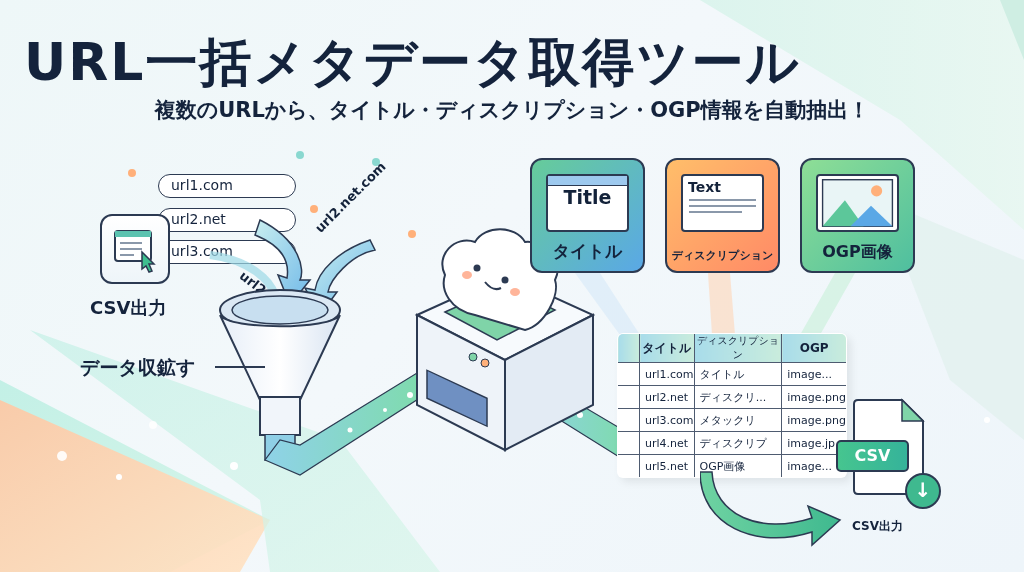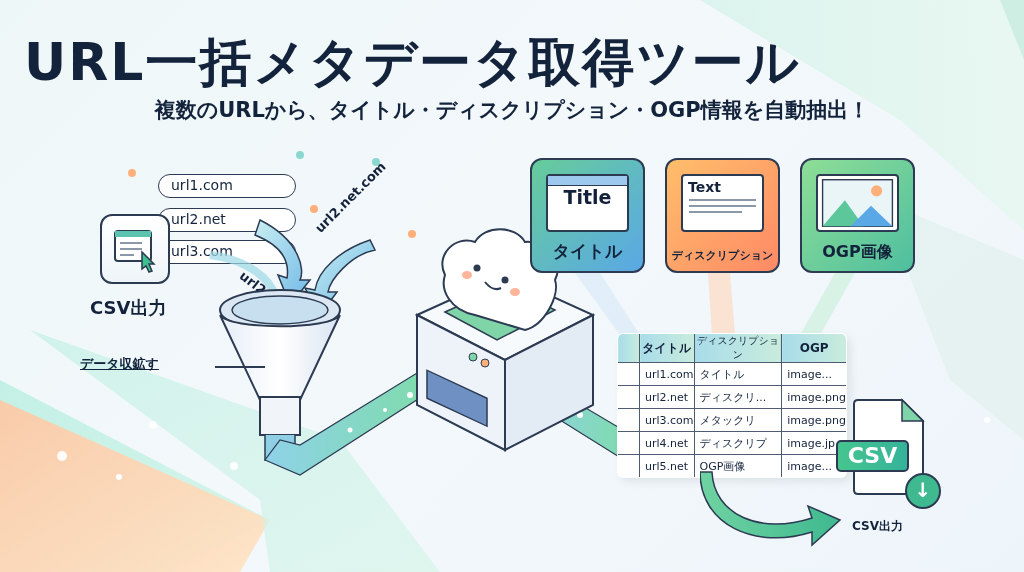--- a/index.html
+++ b/index.html
@@ -61,21 +61,21 @@
   table.result td {
     height: 23px; border-top: 1px solid #4e5b70; border-right: 1px solid #4e5b70;
     padding-left: 5px; color: #14233c; white-space: nowrap;
   }
   table.result .idx { width: 22px; padding: 0; }
 
   .csv-doc { position: absolute; left: 852px; top: 398px; width: 73px; height: 98px; }
   .csv-badge {
     position: absolute; left: 836px; top: 440px; width: 73px; height: 32px;
     background: linear-gradient(90deg,#46c58f,#35b39a); border: 2px solid #2c3a52;
-    border-radius: 5px; color: #fff; font-weight: bold; font-size: 22px; text-align: center;
+    border-radius: 5px; color: #fff; font-weight: bold; font-size: 16px; text-align: center;
     line-height: 28px;
   }
   .csv-dl {
     position: absolute; left: 905px; top: 473px; width: 36px; height: 36px; border-radius: 50%;
     background: #3fb98f; border: 2px solid #2c3a52; color: #fff; text-align: center;
     font-size: 20px; line-height: 31px; font-weight: bold;
   }
 </style>
 </head>
 <body>
@@ -155,21 +155,21 @@
         <stop offset="0.5" stop-color="#ffffff"></stop>
         <stop offset="1" stop-color="#d9e4f2"></stop>
     </linearGradient>
   </defs>
   <ellipse cx="70" cy="25" rx="60" ry="20" fill="#dbe8f4" stroke="#2c3a52" stroke-width="2"></ellipse>
   <ellipse cx="70" cy="25" rx="48" ry="14" fill="#c8dff0" stroke="#2c3a52" stroke-width="1.5"></ellipse>
   <path d="M10,30 L50,115 L90,115 L130,30 C120,45 20,45 10,30 Z" fill="url(#gFunnel)" stroke="#2c3a52" stroke-width="2"></path>
   <rect x="50" y="112" width="40" height="38" fill="#f1f5fa" stroke="#2c3a52" stroke-width="2"></rect>
   <path d="M55,150 L55,175 L85,175 L85,150" fill="#8fcfe6" stroke="#2c3a52" stroke-width="1.5"></path>
 </svg>
-<div class="label-bold" style="left:80px;top:355px;font-size:13px;text-decoration:underline;">データ収鉱す</div>
+<div class="label-bold" style="left:80px;top:355px;font-size:19px;">データ収鉱す</div>
 <div class="abs" style="left:215px;top:366px;width:50px;height:1.5px;background:#2c3a52;"></div>
 
 <svg class="abs" style="left:0;top:0" width="1024" height="572">
   <defs>
     <linearGradient id="gBand" x1="0" y1="0" x2="1" y2="0">
       <stop offset="0" stop-color="#8fd2e8"></stop>
         <stop offset="1" stop-color="#7ddca6"></stop>
     </linearGradient>
   </defs>
   <path d="M265,460 L300,475 L440,385 L430,365 L300,445 L280,440 Z" fill="url(#gBand)" stroke="#2c3a52" stroke-width="1.2"></path>

